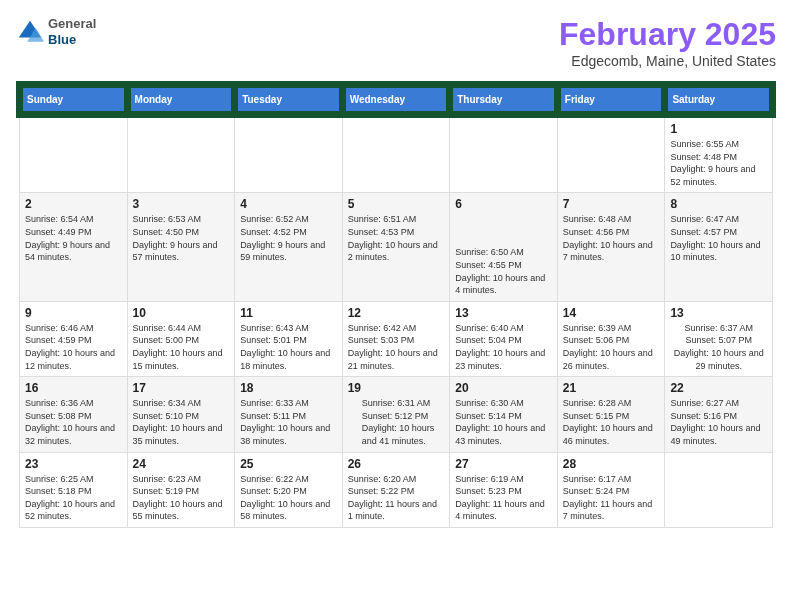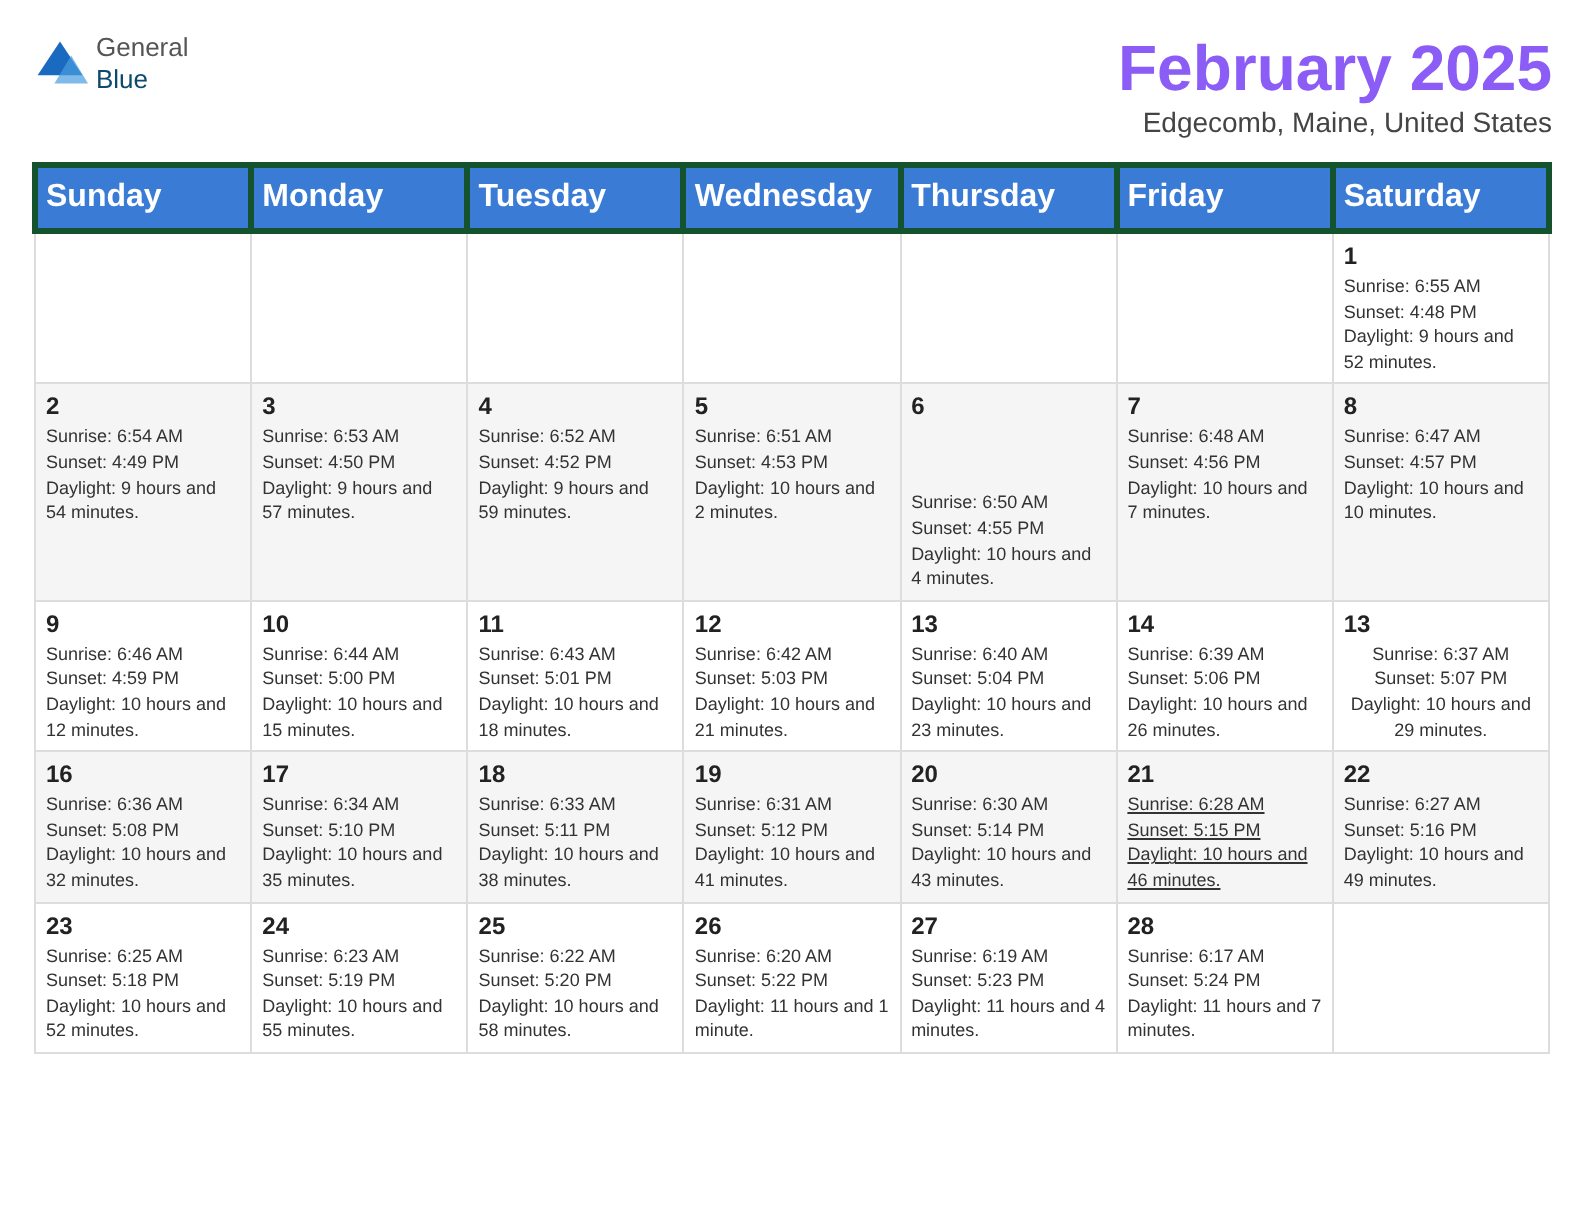--- a/index.html
+++ b/index.html
@@ -18,21 +18,21 @@
     }
     .logo {
       display: flex;
       align-items: center;
       gap: 4px;
     }
     .logo-text {
       display: flex;
       flex-direction: column;
       font-size: 13px;
-      font-weight: normal;
+      font-weight: bold;
       line-height: 1.2;
     }
     .logo-general { color: #555; }
     .logo-blue { color: #0c4a6e; }
     .logo-icon {
       width: 28px;
       height: 28px;
     }
     .title-section {
       text-align: right;
@@ -47,25 +47,25 @@
       color: #444;
     }
     .calendar-table {
       width: 100%;
       border-collapse: collapse;
       border: 1px solid #ccc;
     }
     .calendar-table th {
       background-color: #3a7bd5;
       color: #fff;
-      font-size: 16px;
+      font-size: 10px;
       font-weight: bold;
       padding: 6px 4px;
       text-align: left;
-      border: 3px solid #14532d;
+      border: 7px solid #14532d;
     }
     .calendar-table td {
       vertical-align: top;
       padding: 4px 5px;
       border: 1px solid #ddd;
       width: 107px;
       min-height: 80px;
       font-size: 9.5px;
       color: #333;
       background: #fff;
@@ -237,33 +237,33 @@
 Daylight: 10 hours and 35 minutes.</div>
         </td>
         <td>
           <div class="day-number">18</div>
           <div class="day-info" style="white-space: pre-line;">Sunrise: 6:33 AM
 Sunset: 5:11 PM
 Daylight: 10 hours and 38 minutes.</div>
         </td>
         <td>
           <div class="day-number">19</div>
-          <div class="day-info" style="white-space: pre-line;">Sunrise: 6:31 AM
+          <div class="day-info" style="white-space: pre-line; margin-left: 14px;">Sunrise: 6:31 AM
 Sunset: 5:12 PM
 Daylight: 10 hours and 41 minutes.</div>
         </td>
         <td>
           <div class="day-number">20</div>
           <div class="day-info" style="white-space: pre-line;">Sunrise: 6:30 AM
 Sunset: 5:14 PM
 Daylight: 10 hours and 43 minutes.</div>
         </td>
         <td>
           <div class="day-number">21</div>
-          <div class="day-info" style="white-space: pre-line; text-decoration: underline;">Sunrise: 6:28 AM
+          <div class="day-info" style="white-space: pre-line;">Sunrise: 6:28 AM
 Sunset: 5:15 PM
 Daylight: 10 hours and 46 minutes.</div>
         </td>
         <td>
           <div class="day-number">22</div>
           <div class="day-info" style="white-space: pre-line;">Sunrise: 6:27 AM
 Sunset: 5:16 PM
 Daylight: 10 hours and 49 minutes.</div>
         </td>
       </tr>

